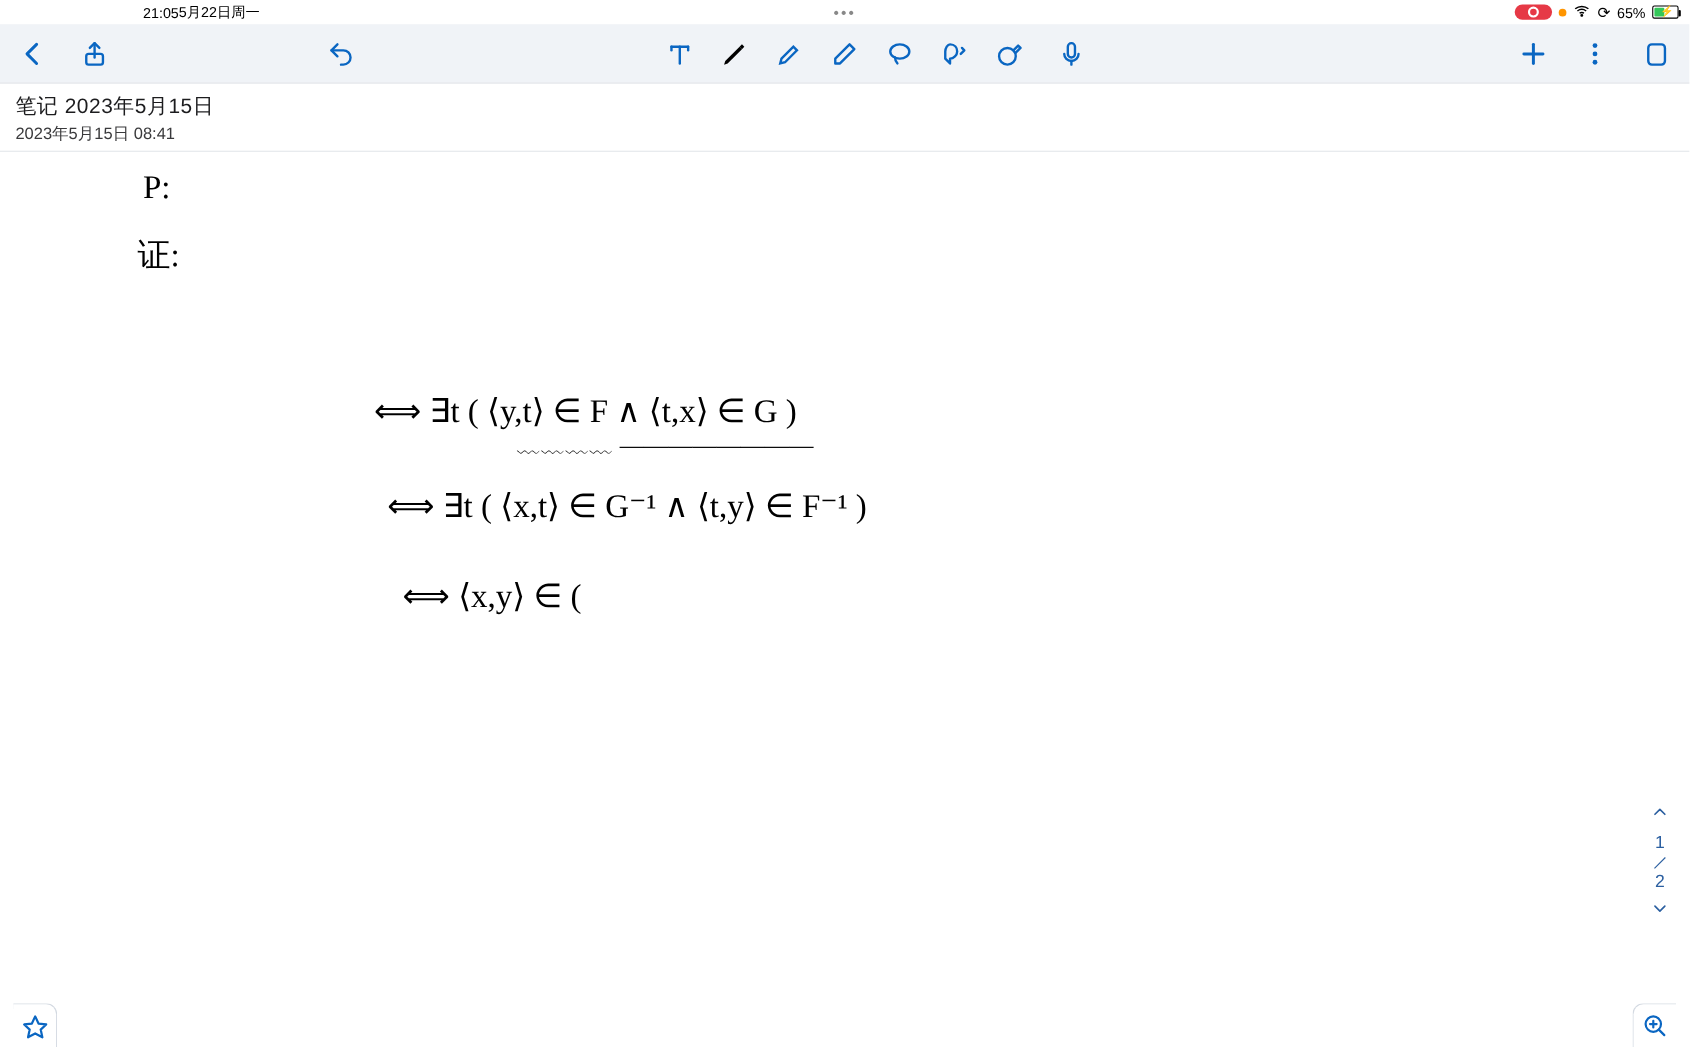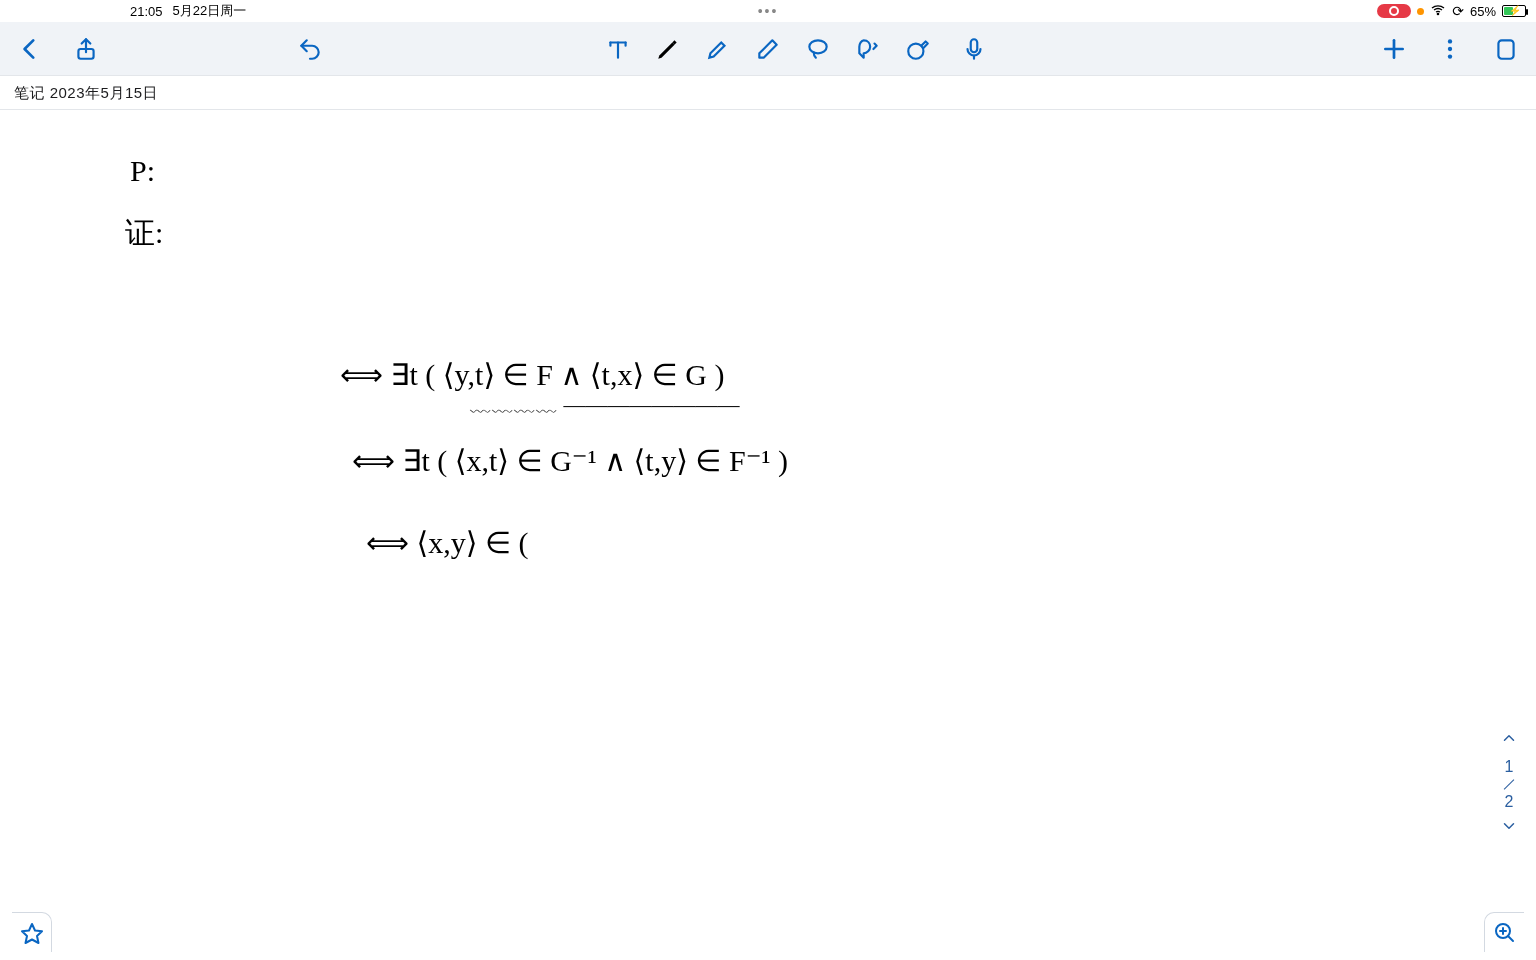--- a/index.html
+++ b/index.html
@@ -16,21 +16,21 @@
     
     .status-bar {
       height: 22px;
       display: flex;
       justify-content: space-between;
       align-items: center;
       padding: 0 10px;
       font-size: 13px;
       color: #000;
     }
-    .status-left { display: flex; gap: 10px; align-items: center; padding-left: 120px; }
+    .status-left { display: flex; gap: 0; align-items: center; padding-left: 120px; }
     .status-right { display: flex; gap: 6px; align-items: center; }
     .record-pill {
       background: #E63946;
       border-radius: 14px;
       padding: 2px 12px;
       display: flex;
       align-items: center;
       justify-content: center;
     }
     .record-dot {
@@ -72,21 +72,21 @@
     .pen-active { color: #000; }
     .mic-group { position: absolute; left: 960px; }
 
     
     .note-header {
       padding: 8px 14px 6px 14px;
       border-bottom: 1px solid #E3E6EA;
       width: 100%;
     }
     .note-title {
-      font-size: 15px;
+      font-size: 19px;
       font-weight: 400;
       color: #1c1c1e;
       letter-spacing: 0.5px;
     }
     .note-date {
       font-size: 15px;
       color: #3a3a3c;
       margin-top: 2px;
     }
 
@@ -286,20 +286,21 @@
     <span class="icon">
       <svg viewBox="0 0 24 24" stroke="#0A66C2" fill="none" stroke-width="2" stroke-linecap="round" stroke-linejoin="round">
           <rect x="5" y="4" width="14" height="17" rx="3"></rect>
         </svg>
     </span>
   </div>
 </div>
 
 <div class="note-header">
   <div class="note-title">笔记 2023年5月15日</div>
+  <div class="note-date">2023年5月15日 08:41</div>
 </div>
 
 <div class="canvas">
   <div class="handwriting" style="top:8px; left:130px;">P:</div>
 
   <div class="handwriting" style="top:70px; left:125px;">证:</div>
 
 
   <div class="handwriting" style="top:212px; left:340px;">⟺   ∃t ( ⟨y,t⟩ ∈ F ∧ ⟨t,x⟩ ∈ G )</div>
   <div class="handwriting" style="top:246px; left:470px; font-size:22px;">     ﹏﹏﹏﹏      ————————</div>

